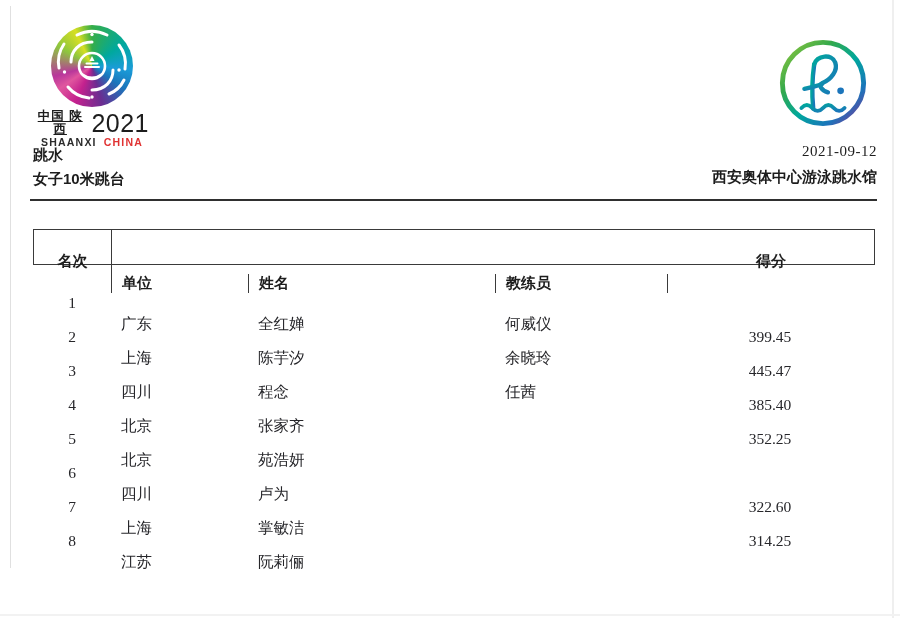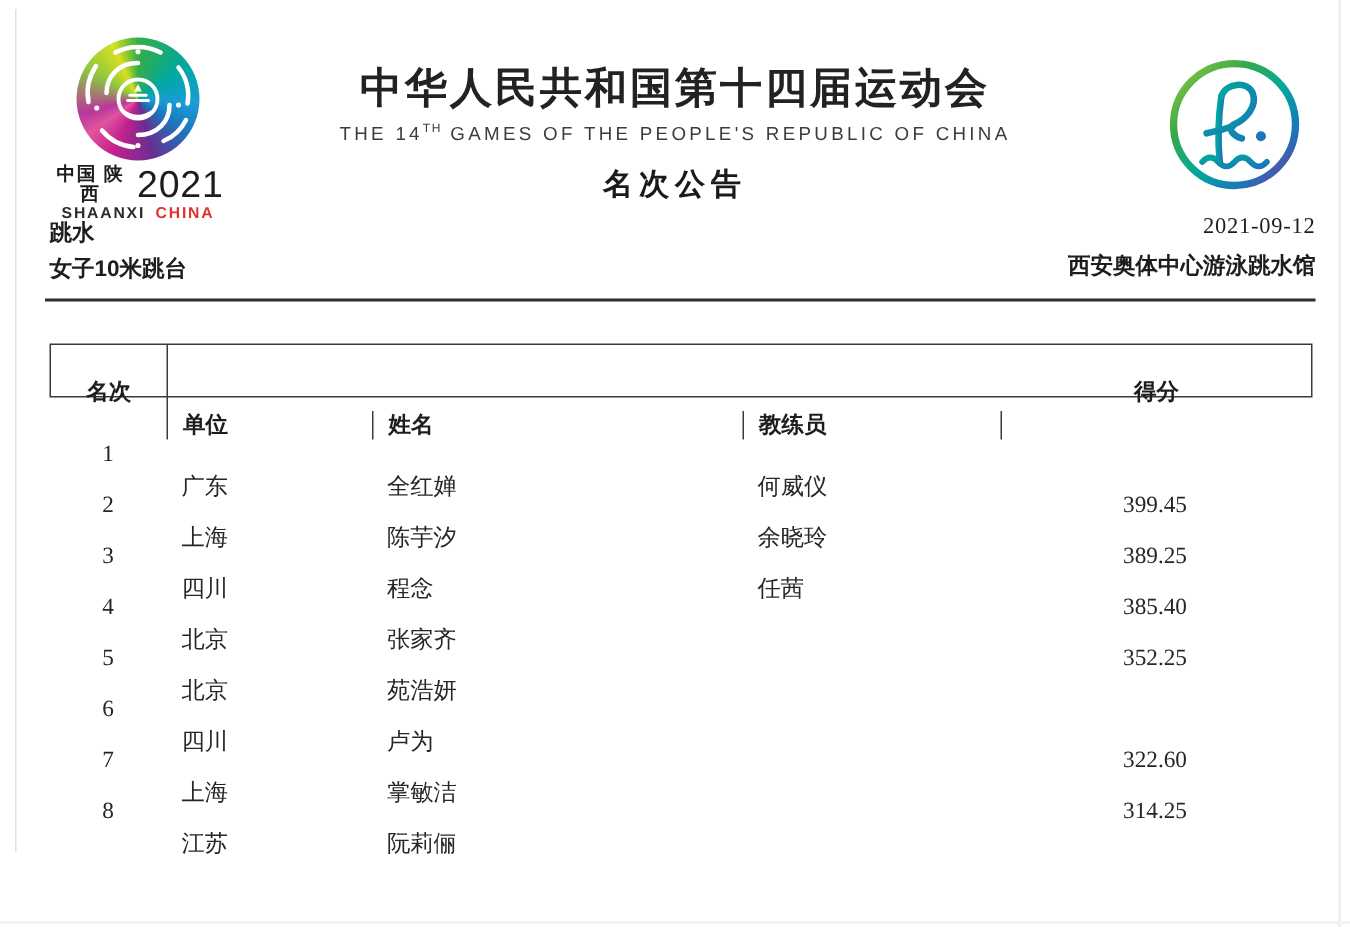--- a/index.html
+++ b/index.html
@@ -13,21 +13,21 @@
   
   .emblem-left{position:absolute;left:35px;top:25px;width:114px;}
   .emblem-disc{position:relative;margin:0 auto;width:82px;height:82px;border-radius:50%;
     background:conic-gradient(from 0deg,
       #35ad49 0deg,#00a89e 55deg,#1a9cd8 95deg,#1b75bb 125deg,
       #6a2d91 165deg,#c4218e 205deg,#e0559e 235deg,#b8379b 255deg,
       #8dc63f 300deg,#d7df23 335deg,#35ad49 360deg);}
   .emblem-disc svg{position:absolute;left:0;top:0;}
   .emblem-caption{margin-top:3px;text-align:center;line-height:1.05;}
   .cap-line1{display:flex;justify-content:center;align-items:flex-end;gap:6px;}
-  .cap-cn{font-weight:bold;font-size:12.5px;letter-spacing:1px;}
+  .cap-cn{font-weight:bold;font-size:12.5px;letter-spacing:1px;text-decoration:underline;}
   .cap-year{font-weight:normal;font-size:25px;letter-spacing:0.5px;}
   .cap-line2{display:flex;justify-content:center;align-items:flex-end;gap:7px;margin-top:1px;}
   .cap-en{font-weight:bold;font-size:10.5px;letter-spacing:1.2px;color:#2b2b2b;}
   .cap-country{font-weight:bold;font-size:10.5px;letter-spacing:1.2px;color:#e03232;}
 
   
   .title-block{position:absolute;left:160px;width:580px;top:40px;text-align:center;}
   .title-cn{font-size:28px;font-weight:bold;letter-spacing:2px;color:#222;}
   .title-en{margin-top:3px;font-size:12.5px;letter-spacing:2.2px;color:#3c3c3c;white-space:nowrap;}
   .title-en sup{font-size:8px;letter-spacing:1px;}
@@ -92,25 +92,20 @@
         <span class="cap-cn">中国 陕西</span>
         <span class="cap-year">2021</span>
       </div>
       <div class="cap-line2">
         <span class="cap-en">SHAANXI</span>
         <span class="cap-country">CHINA</span>
       </div>
     </div>
   </div>
 
-  <div class="title-block">
-    <div class="title-cn">中华人民共和国第十四届运动会</div>
-    <div class="title-en"><span>THE 14</span><sup>TH</sup><span> GAMES OF THE PEOPLE'S REPUBLIC OF CHINA</span></div>
-    <div class="bulletin">名次公告</div>
-  </div>
 
   <svg class="pictogram" width="94" height="94" viewBox="0 0 96 96" fill="none">
     <defs>
       <linearGradient id="ringGrad" x1="0" y1="0" x2="1" y2="1">
         <stop offset="0" stop-color="#9aca3c"></stop>
         <stop offset="0.3" stop-color="#34a94b"></stop>
         <stop offset="0.55" stop-color="#00a79d"></stop>
         <stop offset="0.78" stop-color="#1b75bb"></stop>
         <stop offset="1" stop-color="#8e2c90"></stop>
       </linearGradient>
@@ -158,21 +153,21 @@
       <div class="td padded">陈芋汐</div>
       <div class="td padded">余晓玲</div>
       <div class="td center">399.45</div>
     </div>
 
     <div class="trow grid">
       <div class="td center">3</div>
       <div class="td padded">四川</div>
       <div class="td padded">程念</div>
       <div class="td padded">任茜</div>
-      <div class="td center">389.25</div>
+      <div class="td center">445.47</div>
     </div>
 
     <div class="trow grid">
       <div class="td center">4</div>
       <div class="td padded">北京</div>
       <div class="td padded">张家齐</div>
       <div class="td padded"></div>
       <div class="td center">385.40</div>
     </div>
 

